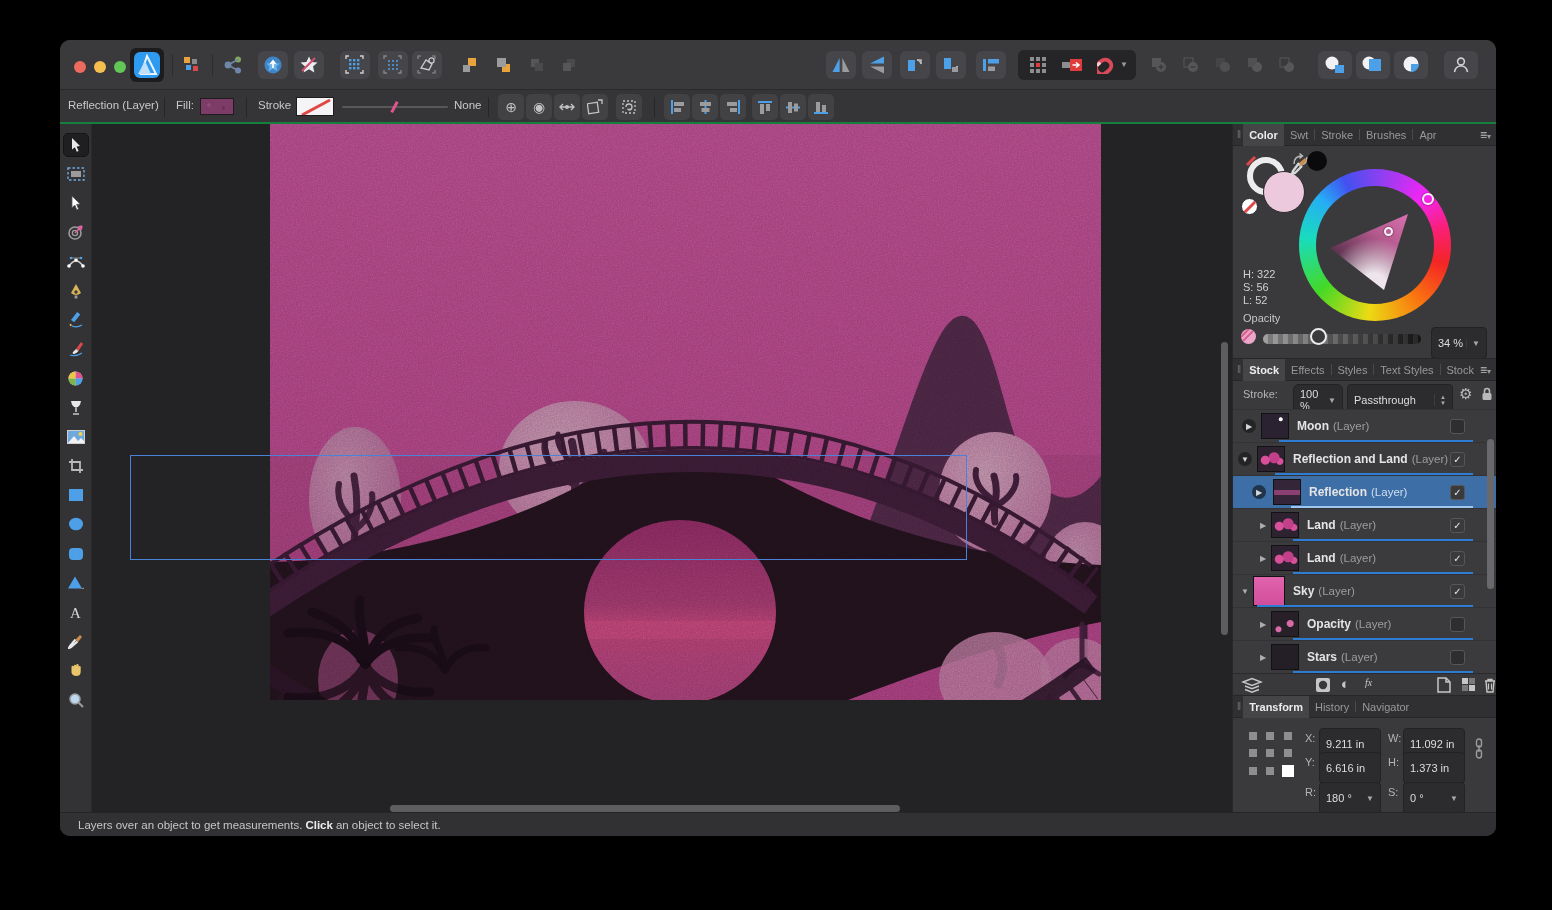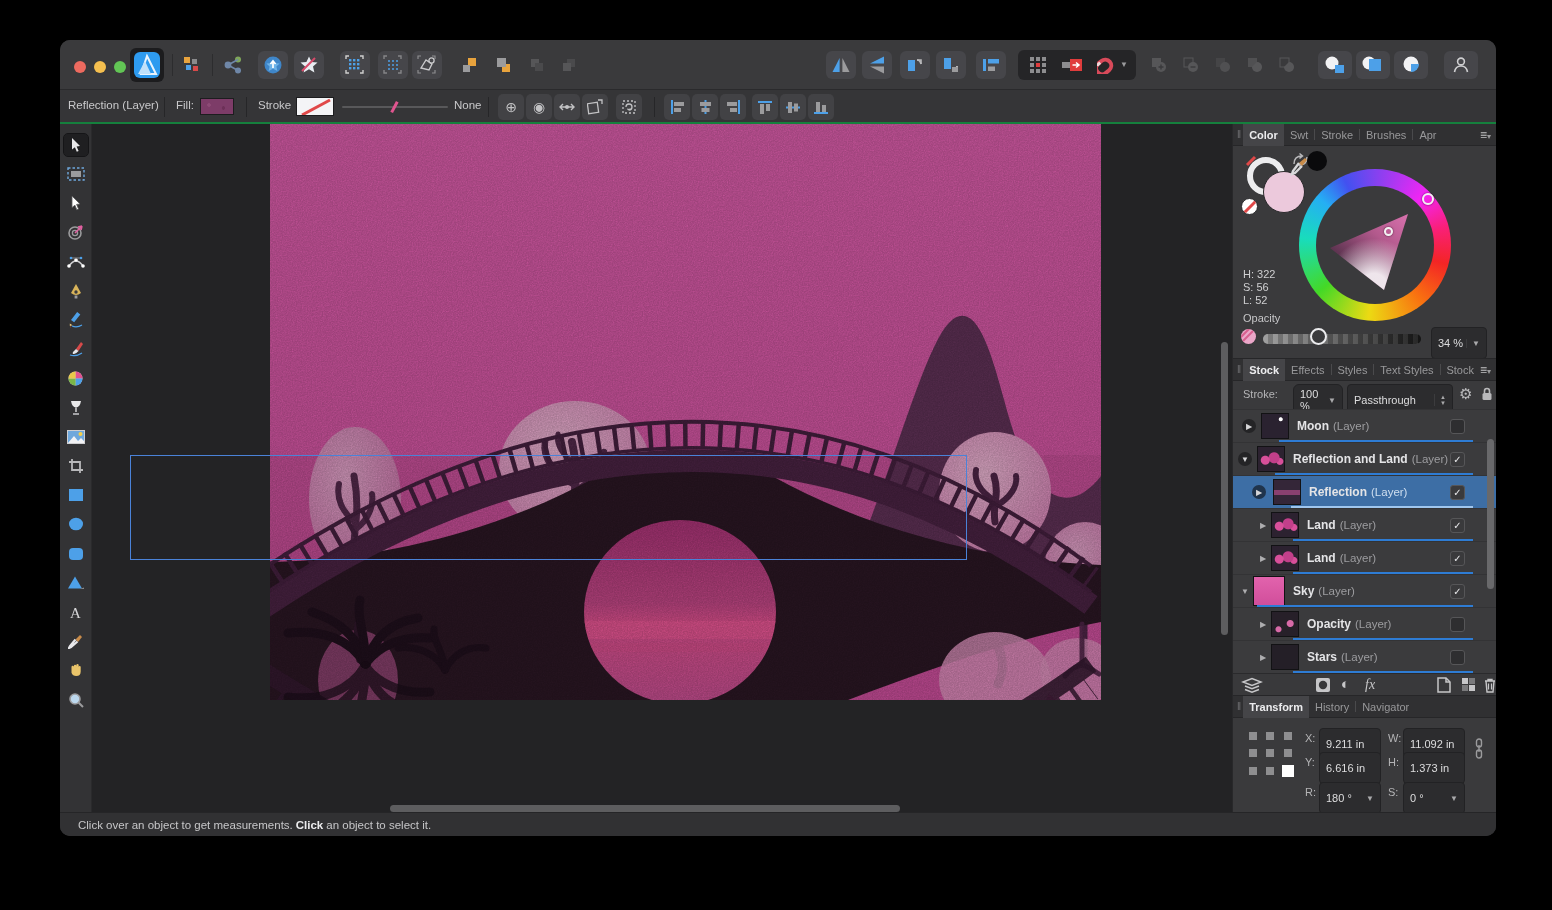--- a/index.html
+++ b/index.html
@@ -851,21 +851,21 @@
 
       <div class="abs" style="left:0; top:314px; width:264px; height:23px; background:#39393b; border-top:1px solid #2a2a2c;">
         <svg class="bbar-ic" style="left:8px;" width="22" height="16">
             <path d="M2 5 L11 1.5 L20 5 L11 8.5 Z M4 9 L11 11.8 L18 9 M4 12.5 L11 15.2 L18 12.5" fill="none" stroke="#c6c6c8" stroke-width="1.5"></path>
           </svg>
         <svg class="bbar-ic" style="left:82px;" width="16" height="16">
             <rect x="1" y="1" width="14" height="14" rx="2" fill="#c6c6c8"></rect>
             <circle cx="8" cy="8" r="4.2" fill="#39393b"></circle>
           </svg>
         <span class="bbar-ic" style="left:108px; font-size:15px; top:1px;">◐</span>
-        <span class="bbar-ic" style="left:132px; font-style:italic; font-family:'Liberation Serif',serif; font-size:14px;">fx</span>
+        <span class="bbar-ic" style="left:132px; font-style:italic; font-family:'Liberation Serif',serif; font-size:10px;">fx</span>
         <svg class="bbar-ic" style="left:204px;" width="14" height="16">
             <path d="M1 1 H9 L13 5 V15 H1 Z" fill="none" stroke="#c6c6c8" stroke-width="1.5"></path>
             <path d="M9 1 V5 H13" fill="none" stroke="#c6c6c8" stroke-width="1.5"></path>
           </svg>
         <svg class="bbar-ic" style="left:228px;" width="15" height="15">
             <rect x="1" y="1" width="6" height="6" fill="#c6c6c8"></rect>
             <rect x="8" y="8" width="6" height="6" fill="#c6c6c8"></rect>
             <rect x="8" y="1" width="6" height="6" fill="#7a7a7c"></rect>
             <rect x="1" y="8" width="6" height="6" fill="#7a7a7c"></rect>
           </svg>
@@ -923,18 +923,18 @@
         </div>
       <span class="lbl" style="left:155px; top:90px;">S:</span>
       <div class="field" style="left:170px; top:86px; width:62px;">
           <span>0 °</span>
           <span class="caret" style="border:none;">▼</span>
         </div>
     </div>
   </div>
 
   <div id="statusbar">
-    <span>Click over an object to get measurements.</span>
+    <span>Layers over an object to get measurements.</span>
     <b>Click</b>
     <span>an object to select it.</span>
   </div>
 
 </div>
 
 </body></html>

